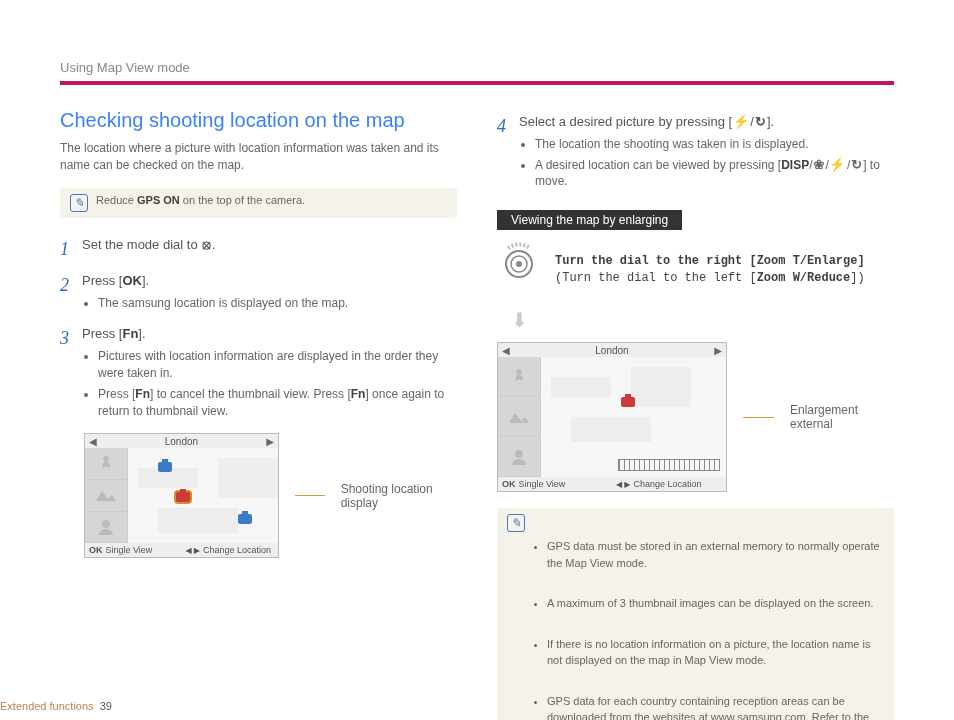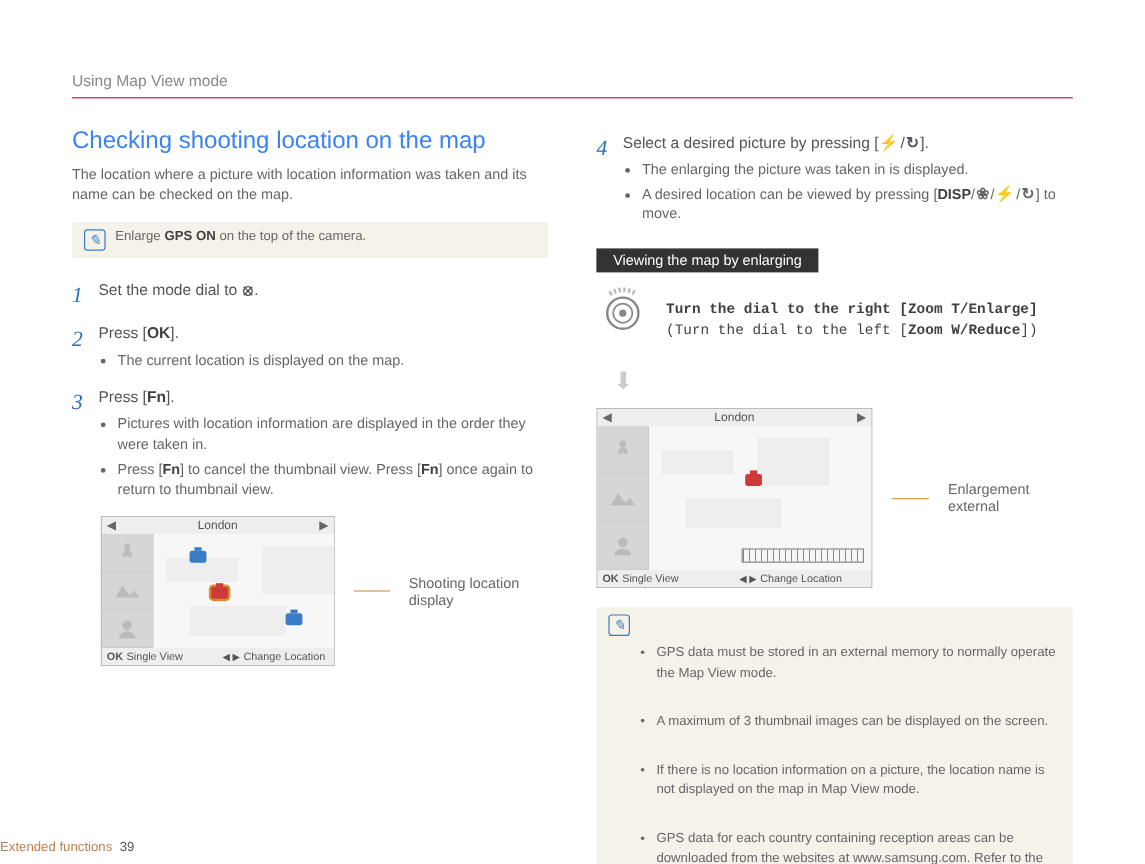--- a/index.html
+++ b/index.html
@@ -13,21 +13,21 @@
     position: relative;
   }
   .page {
     padding: 60px 60px 0 60px;
   }
   .breadcrumb {
     font-size: 13px;
     color: #888;
     font-weight: 300;
     padding-bottom: 6px;
-    border-bottom: 1px solid #be185d;
+    border-bottom: 4px solid #be185d;
     margin-bottom: 24px;
   }
   .columns {
     display: flex;
     gap: 40px;
   }
   .col {
     flex: 1;
     min-width: 0;
   }
@@ -242,38 +242,38 @@
 
   <div class="columns">
 
     <div class="col">
       <h2 class="title">Checking shooting location on the map</h2>
       <div class="intro">The location where a picture with location information was taken and its name can be checked on the map.</div>
 
       <div class="note-box">
         <div class="note-icon">✎</div>
         <div>
-          <span>Enlarge </span><b>GPS ON</b><span> on the top of the camera.</span>
+          <span>Reduce </span><b>GPS ON</b><span> on the top of the camera.</span>
         </div>
       </div>
 
       <div class="step">
         <div class="step-num">1</div>
         <div class="step-body">
           <span>Set the mode dial to </span>
           <span class="icon-inline icon-noborder">⦻</span><span>.</span>
         </div>
       </div>
 
       <div class="step">
         <div class="step-num">2</div>
         <div class="step-body">
           <span>Press [</span><b class="">OK</b><span>].</span>
           <ul class="sub-bullets">
-            <li>The current location is displayed on the map.</li>
+            <li>The samsung location is displayed on the map.</li>
           </ul>
         </div>
       </div>
 
       <div class="step">
         <div class="step-num">3</div>
         <div class="step-body">
           <span>Press [</span><b>Fn</b><span>].</span>
           <ul class="sub-bullets">
             <li>Pictures with location information are displayed in the order they were taken in.</li>
@@ -331,21 +331,21 @@
         <div class="callout-text">Shooting location display</div>
       </div>
     </div>
 
     <div class="col">
       <div class="step" style="margin-top:4px;">
         <div class="step-num">4</div>
         <div class="step-body">
           <span>Select a desired picture by pressing [</span><span class="icon-inline icon-noborder">⚡</span><span>/</span><span class="icon-inline icon-noborder">↻</span><span>].</span>
           <ul class="sub-bullets">
-            <li>The enlarging the picture was taken in is displayed.</li>
+            <li>The location the shooting was taken in is displayed.</li>
             <li>
               <span>A desired location can be viewed by pressing [</span><b>DISP</b>/<span class="icon-inline icon-noborder">❀</span>/<span class="icon-inline icon-noborder">⚡</span>/<span class="icon-inline icon-noborder">↻</span><span>] to move.</span>
             </li>
           </ul>
         </div>
       </div>
 
       <div class="pill">Viewing the map by enlarging</div>
 
       <div class="dial-row">

